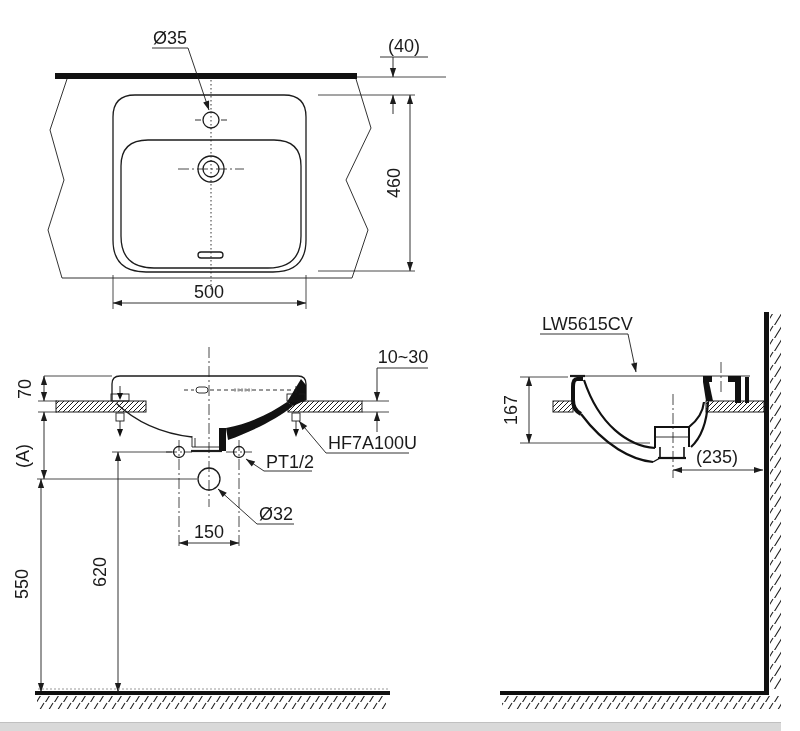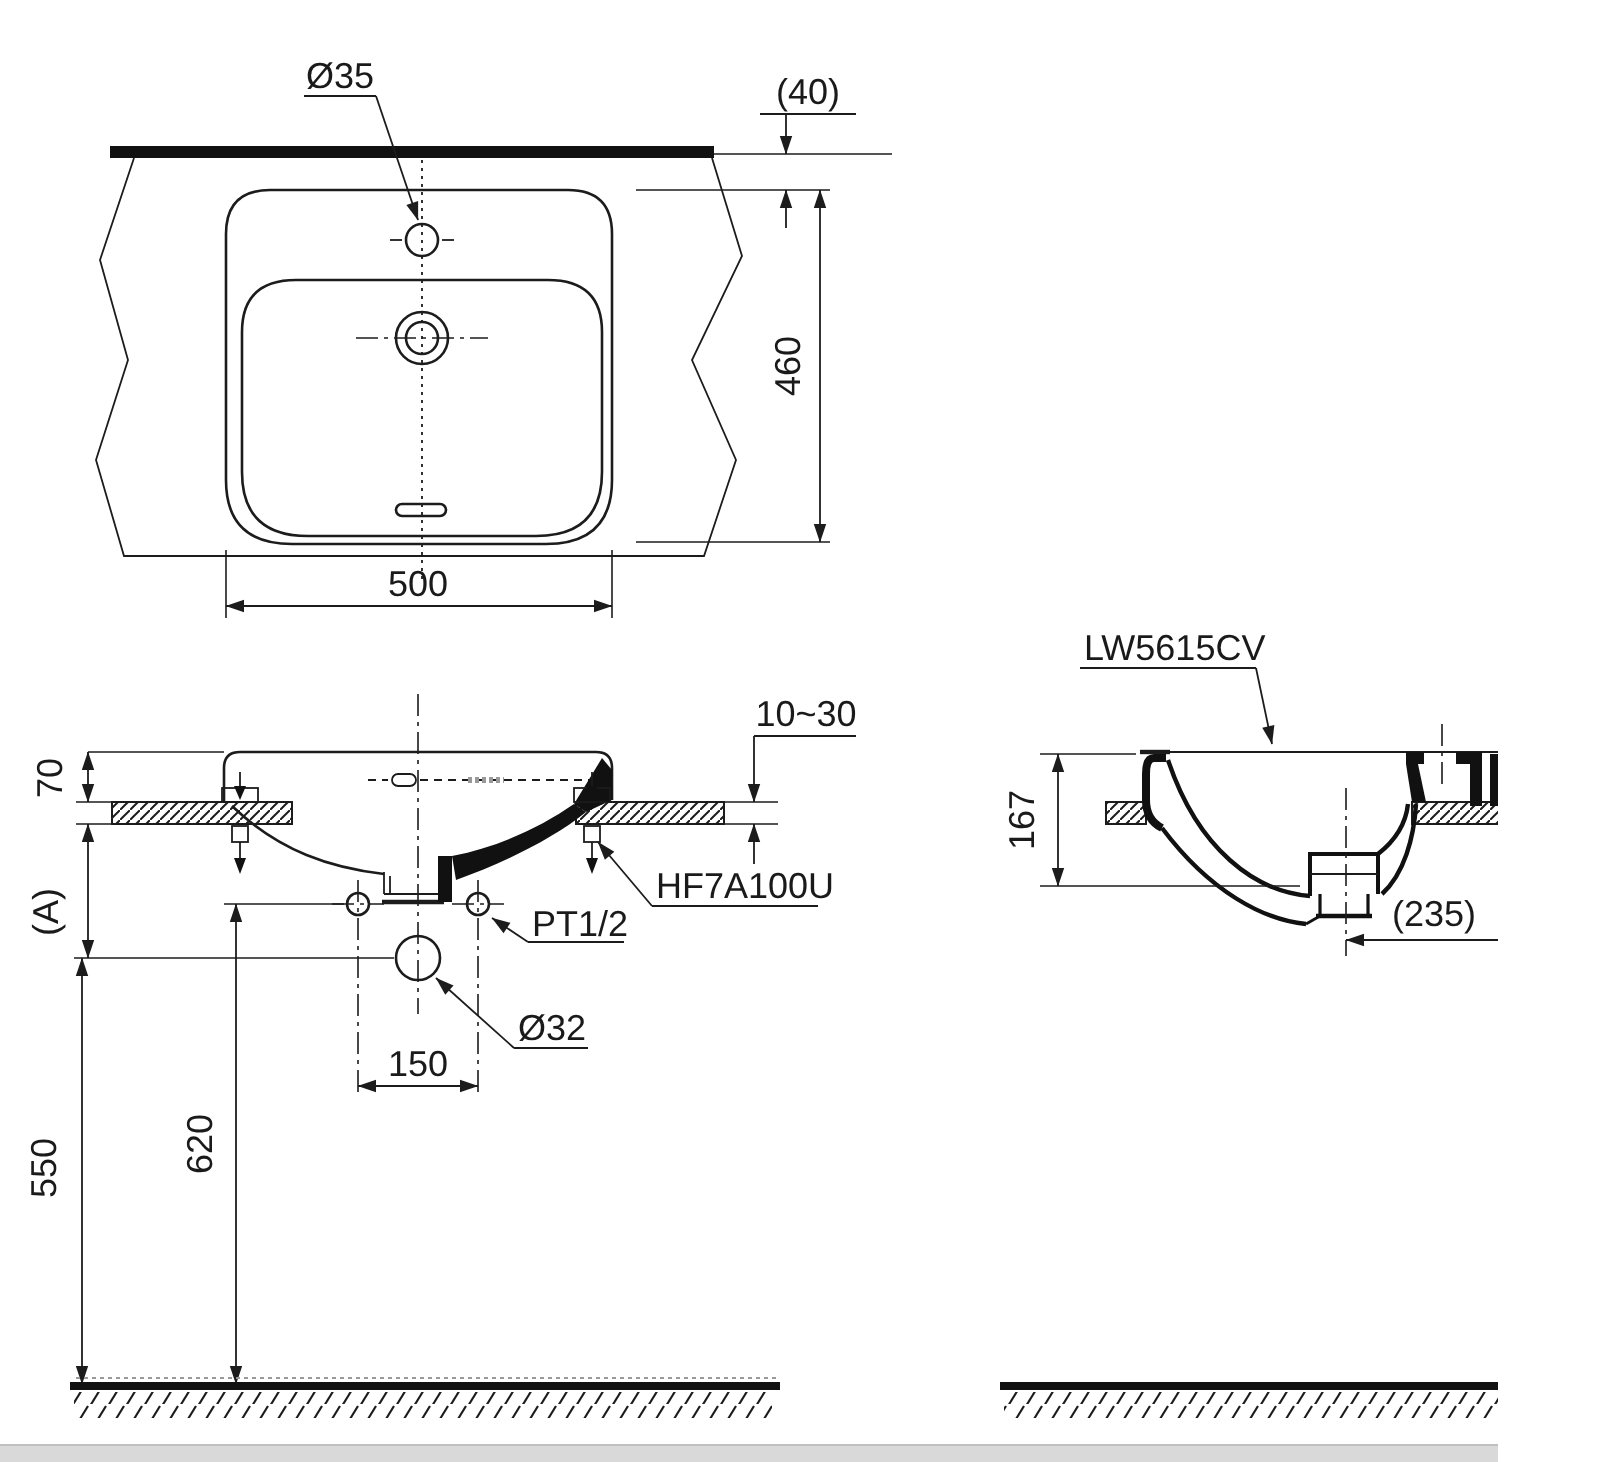--- a/index.html
+++ b/index.html
@@ -1,17 +1,17 @@
 <!DOCTYPE html>
 <html><head>
 <meta charset="utf-8">
 <style>
   html,body{margin:0;padding:0;background:#ffffff;}
   .stage{position:relative;width:749px;height:731px;background:#ffffff;overflow:hidden;
-         font-family:"Liberation Sans", sans-serif;}
+         font-family:"Liberation Sans", sans-serif;padding-left:32px;}
   svg{position:absolute;left:0;top:0;}
   .bottom-strip{position:absolute;left:0;top:722px;width:800px;height:9px;
                 background:#d9d9d9;border-top:1px solid #c0c0c0;}
   text{font-family:"Liberation Sans", sans-serif;fill:#1a1a1a;}
   .dim-text{font-size:18px;}
   .lbl-text{font-size:18px;}
   .obj{stroke:#1c1c1c;stroke-width:1.3;fill:none;}
   .thin{stroke:#1c1c1c;stroke-width:0.9;fill:none;}
   .ext{stroke:#1c1c1c;stroke-width:0.8;fill:none;}
   .dim{stroke:#1c1c1c;stroke-width:0.9;fill:none;}

